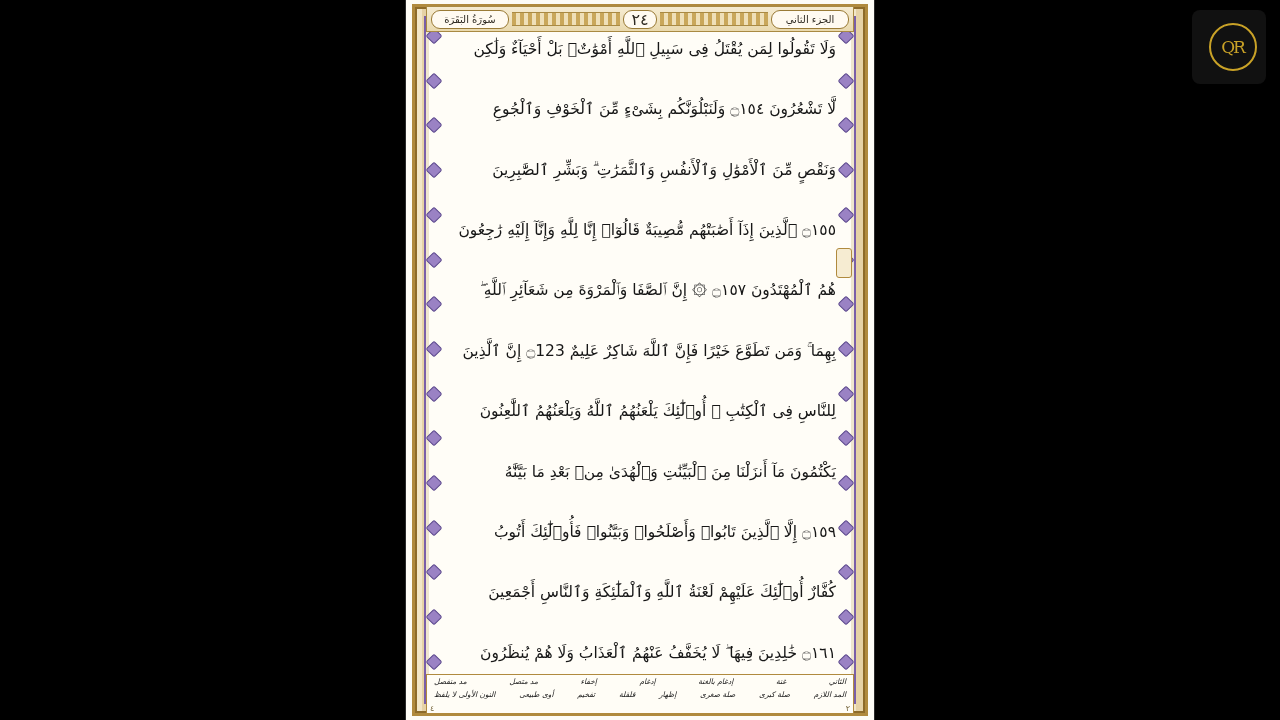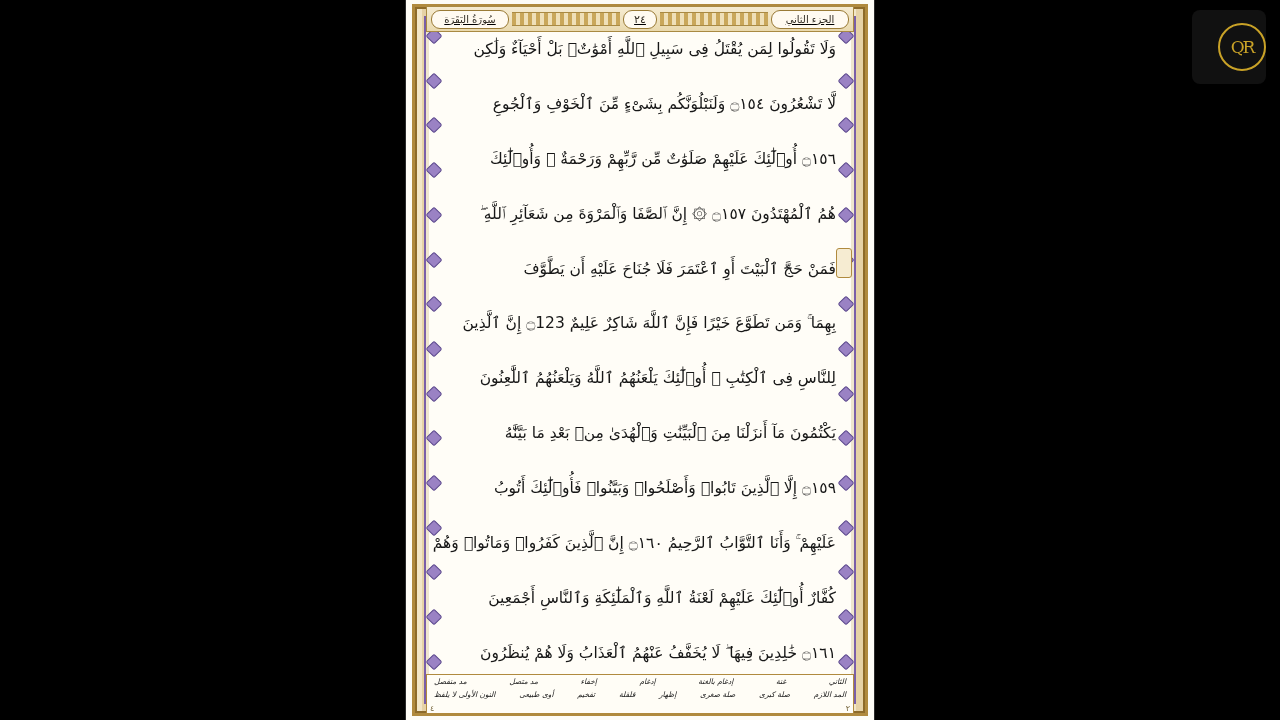--- a/index.html
+++ b/index.html
@@ -68,37 +68,36 @@
   .header-band {
     position: absolute;
     left: 20px; right: 20px; top: 6px;
     height: 26px;
     display: flex;
     align-items: center;
     justify-content: space-between;
     background: linear-gradient(180deg, #f6ecd2 0%, #e9d9ae 100%);
     border: 1px solid #a98a43;
     padding: 0 4px;
-    text-decoration: underline;
   }
   .cartouche {
     min-width: 78px;
     height: 19px;
     background: #fffaf0;
     border: 1px solid #9a7b36;
     border-radius: 9px;
     display: flex; align-items: center; justify-content: center;
     font-family: "DejaVu Sans", sans-serif;
     font-size: 10px;
     color: #2f2a22;
     direction: rtl;
     padding: 0 6px;
     white-space: nowrap;
   }
-  .cartouche.page-no { min-width: 34px; font-size: 11px; }
+  .cartouche.page-no { min-width: 34px; font-size: 16px; }
   .header-orn {
     flex: 1;
     height: 14px;
     margin: 0 3px;
     background: repeating-linear-gradient(90deg,
        #c9a75a 0 4px, #efe0b8 4px 8px);
     border-top: 1px solid #a98a43;
     border-bottom: 1px solid #a98a43;
   }
 
@@ -169,21 +168,21 @@
 
   
   #watermark {
     position: absolute;
     right: 14px; top: 10px;
     width: 74px; height: 74px;
     border-radius: 8px;
     background: rgba(20,20,20,0.85);
     display: flex;
     align-items: center;
-    justify-content: flex-end;
+    justify-content: center;
     padding-left: 7px;
   }
   #watermark .ring {
     width: 48px; height: 48px;
     border: 2px solid #c9a227;
     border-radius: 50%;
     display: flex; align-items: center; justify-content: center;
     color: #c9a227;
     font-family: "DejaVu Serif", serif;
     font-size: 17px;
@@ -248,28 +247,27 @@
       <div class="cartouche">سُورَةُ البَقَرَة</div>
       <div class="header-orn"></div>
       <div class="cartouche page-no">٢٤</div>
       <div class="header-orn"></div>
       <div class="cartouche">الجزء الثاني</div>
     </div>
 
     <div class="body-text">
       <div class="ayah-line">وَلَا تَقُولُوا لِمَن يُقْتَلُ فِى سَبِيلِ ٱللَّهِ أَمْوَٰتٌۢ بَلْ أَحْيَآءٌ وَلَٰكِن</div>
       <div class="ayah-line">لَّا تَشْعُرُونَ ۝١٥٤ وَلَنَبْلُوَنَّكُم بِشَىْءٍ مِّنَ ٱلْخَوْفِ وَٱلْجُوعِ</div>
-      <div class="ayah-line">۝١٥٦ أُو۟لَٰٓئِكَ عَلَيْهِمْ صَلَوَٰتٌ مِّن رَّبِّهِمْ وَرَحْمَةٌ ۖ وَأُو۟لَٰٓئِكَ</div>
+      <div class="ayah-line">وَنَقْصٍ مِّنَ ٱلْأَمْوَٰلِ وَٱلْأَنفُسِ وَٱلثَّمَرَٰتِ ۗ وَبَشِّرِ ٱلصَّٰبِرِينَ</div>
+      <div class="ayah-line">۝١٥٥ ٱلَّذِينَ إِذَآ أَصَٰبَتْهُم مُّصِيبَةٌ قَالُوٓا۟ إِنَّا لِلَّهِ وَإِنَّآ إِلَيْهِ رَٰجِعُونَ</div>
       <div class="ayah-line">هُمُ ٱلْمُهْتَدُونَ ۝١٥٧ ۞ إِنَّ ٱلصَّفَا وَٱلْمَرْوَةَ مِن شَعَآئِرِ ٱللَّهِ ۖ</div>
-      <div class="ayah-line">فَمَنْ حَجَّ ٱلْبَيْتَ أَوِ ٱعْتَمَرَ فَلَا جُنَاحَ عَلَيْهِ أَن يَطَّوَّفَ</div>
       <div class="ayah-line">بِهِمَا ۚ وَمَن تَطَوَّعَ خَيْرًا فَإِنَّ ٱللَّهَ شَاكِرٌ عَلِيمٌ ۝123 إِنَّ ٱلَّذِينَ</div>
       <div class="ayah-line">لِلنَّاسِ فِى ٱلْكِتَٰبِ ۙ أُو۟لَٰٓئِكَ يَلْعَنُهُمُ ٱللَّهُ وَيَلْعَنُهُمُ ٱللَّٰعِنُونَ</div>
       <div class="ayah-line">يَكْتُمُونَ مَآ أَنزَلْنَا مِنَ ٱلْبَيِّنَٰتِ وَٱلْهُدَىٰ مِنۢ بَعْدِ مَا بَيَّنَّٰهُ</div>
       <div class="ayah-line">۝١٥٩ إِلَّا ٱلَّذِينَ تَابُوا۟ وَأَصْلَحُوا۟ وَبَيَّنُوا۟ فَأُو۟لَٰٓئِكَ أَتُوبُ</div>
-      <div class="ayah-line">عَلَيْهِمْ ۚ وَأَنَا ٱلتَّوَّابُ ٱلرَّحِيمُ ۝١٦٠ إِنَّ ٱلَّذِينَ كَفَرُوا۟ وَمَاتُوا۟ وَهُمْ</div>
       <div class="ayah-line">كُفَّارٌ أُو۟لَٰٓئِكَ عَلَيْهِمْ لَعْنَةُ ٱللَّهِ وَٱلْمَلَٰٓئِكَةِ وَٱلنَّاسِ أَجْمَعِينَ</div>
       <div class="ayah-line">۝١٦١ خَٰلِدِينَ فِيهَا ۖ لَا يُخَفَّفُ عَنْهُمُ ٱلْعَذَابُ وَلَا هُمْ يُنظَرُونَ</div>
     </div>
 
     <div class="side-orn"></div>
 
     <div class="footer-band">
       <div class="legend-row r1">
         <span class="legend-item">الثاني</span>
         <span class="legend-item">غنة</span>

